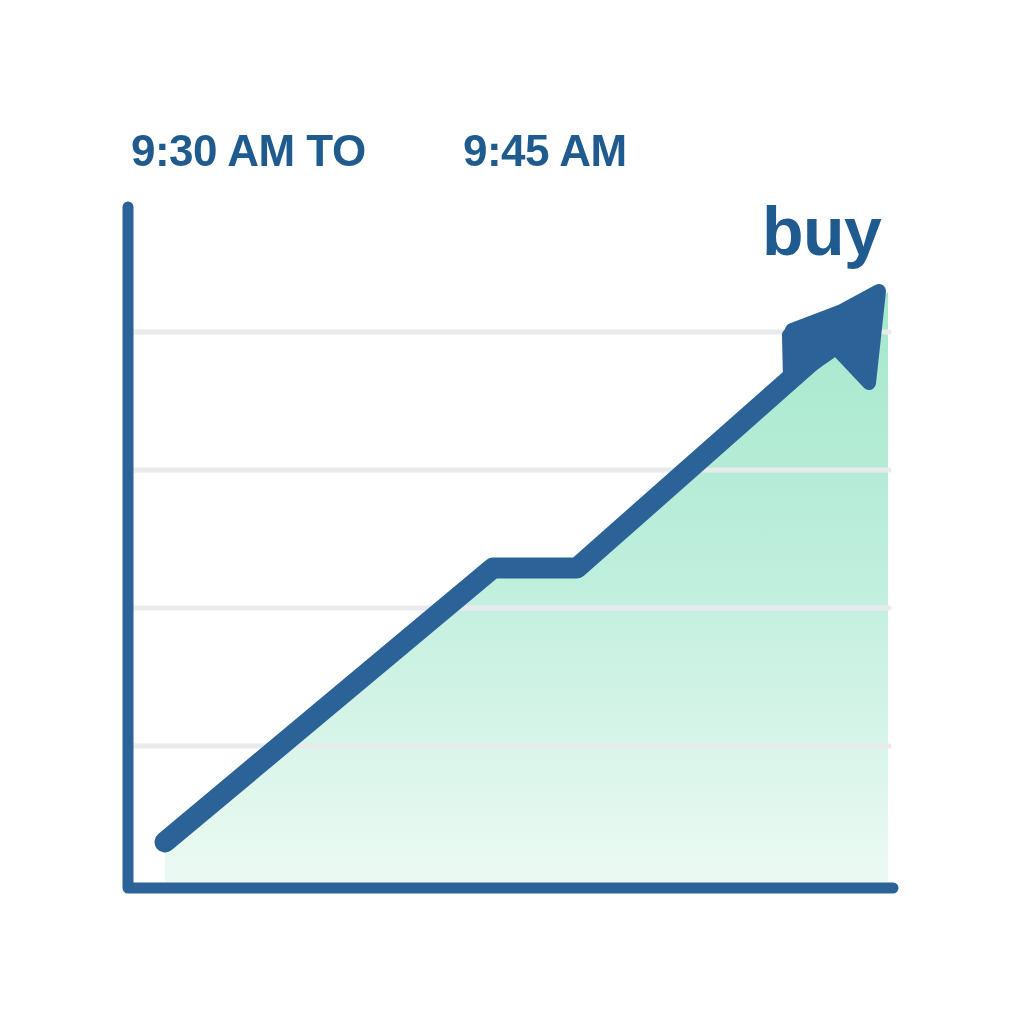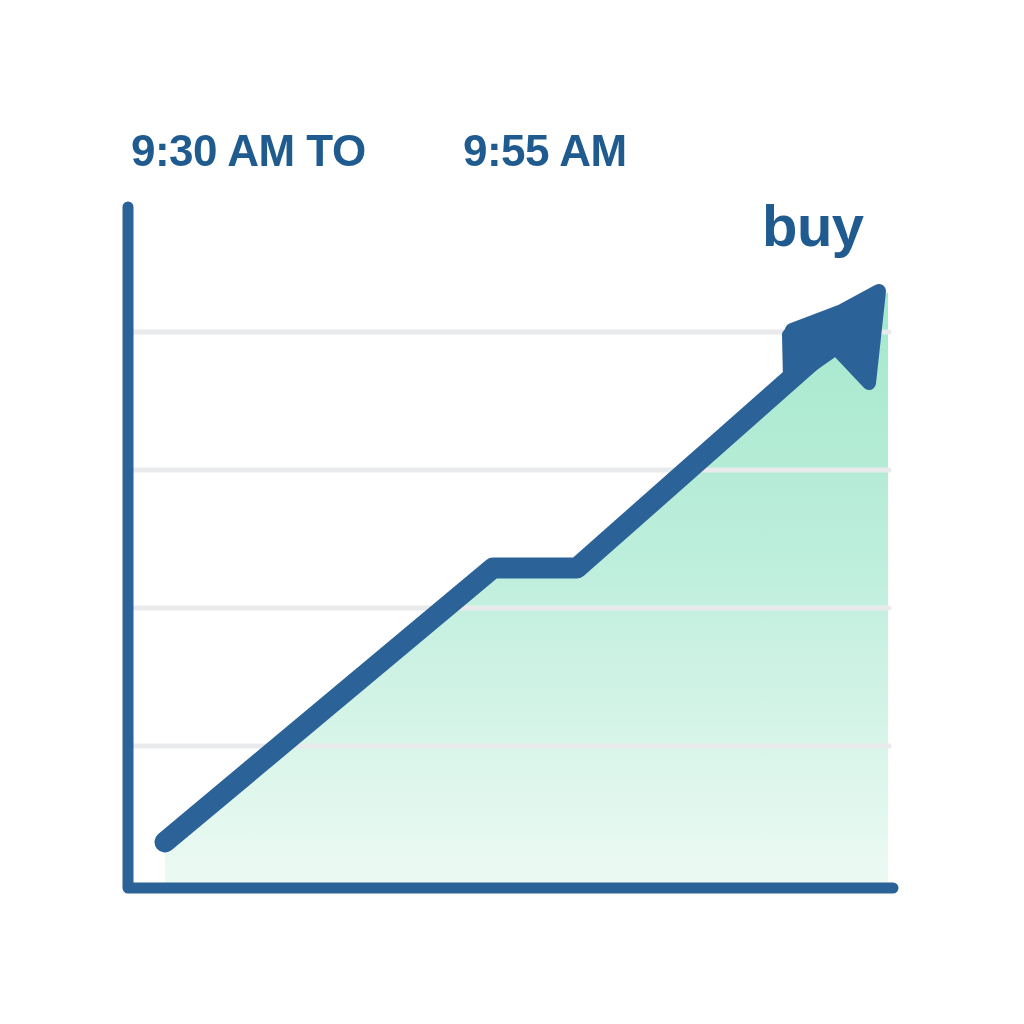--- a/index.html
+++ b/index.html
@@ -41,21 +41,21 @@
     font-size: 44px;
   }
   #lbl-wait {
     left: 388px;
     top: 192px;
     font-size: 58px;
   }
   #lbl-buy {
     left: 762px;
     top: 192px;
-    font-size: 58px;
+    font-size: 68px;
   }
   #chart-svg {
     position: absolute;
     left: 0;
     top: 0;
   }
 </style>
 </head>
 <body>
 
@@ -88,18 +88,18 @@
 
     <line x1="128" y1="888" x2="893" y2="888" stroke="#2b6298" stroke-width="11" stroke-linecap="round"></line>
 
     <path d="M 165 842 L 493 568 L 577 568 L 826 348" fill="none" stroke="#2b6298" stroke-width="21" stroke-linecap="round" stroke-linejoin="round"></path>
 
     <path d="M 879 291 L 869 383 L 836 348 L 790 380 L 789 335 L 790 335 L 792 330 L 842 311 Z" fill="#2b6298" stroke="#2b6298" stroke-width="14" stroke-linejoin="round" stroke-linecap="round"></path>
   </svg>
 
   <div class="label" id="lbl-time-start">9:30 AM TO</div>
 
-  <div class="label" id="lbl-time-end">9:55 AM</div>
+  <div class="label" id="lbl-time-end">9:45 AM</div>
 
 
   <div class="label" id="lbl-buy">buy</div>
 
 </div>
 
 </body></html>

